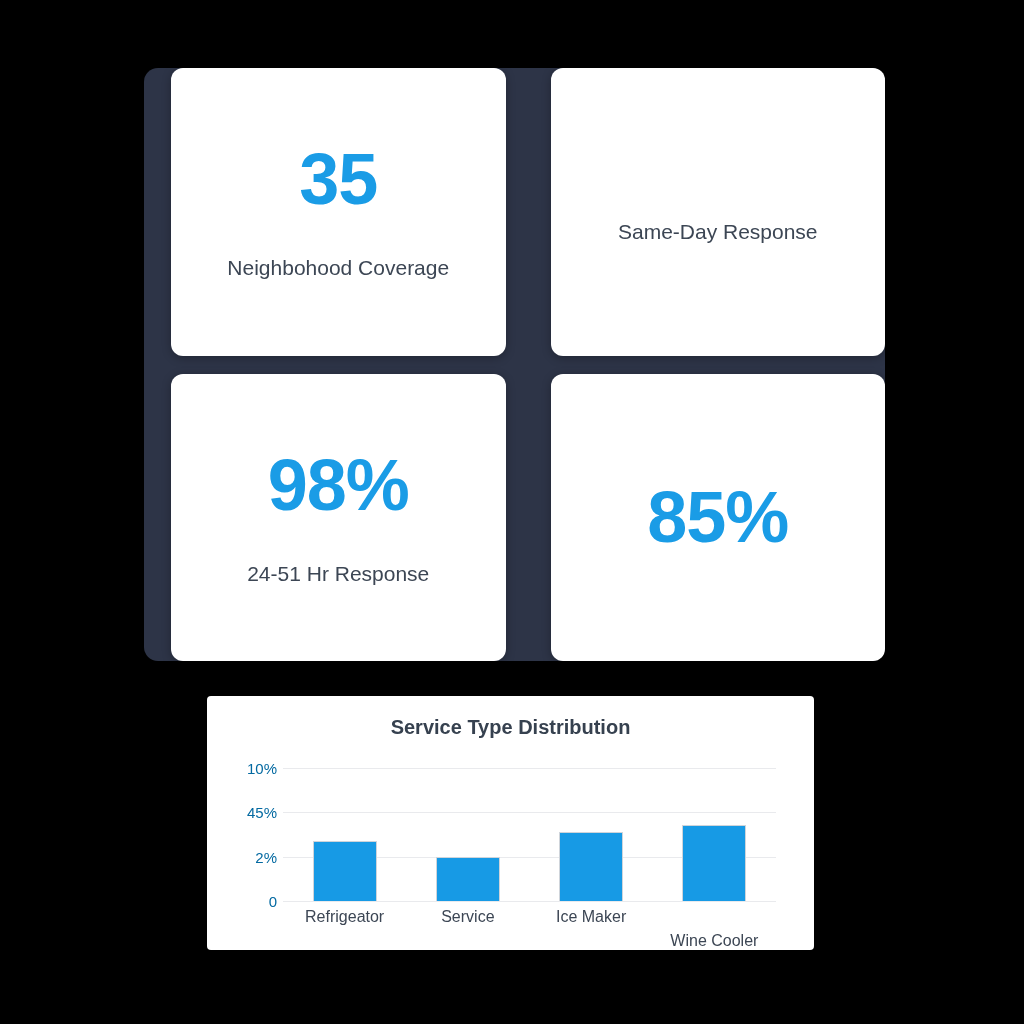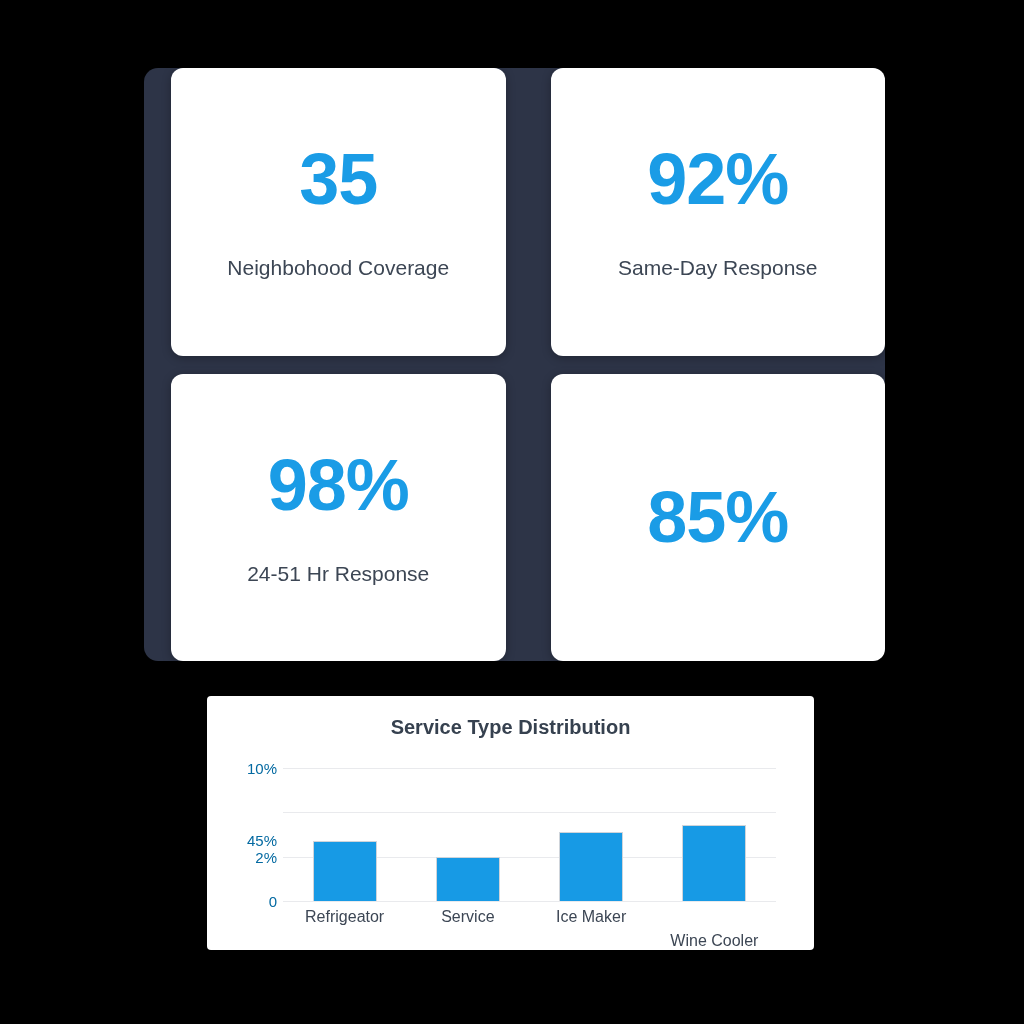--- a/index.html
+++ b/index.html
@@ -174,21 +174,20 @@
 <div id="root">
 
   <div class="kpi-grid">
 
     <div class="kpi-card">
       <div class="kpi-value">35</div>
       <div class="kpi-label">Neighbohood Coverage</div>
     </div>
 
     <div class="kpi-card">
-      <div class="kpi-value">92%</div>
       <div class="kpi-label">Same-Day Response</div>
     </div>
 
     <div class="kpi-card">
       <div class="kpi-value">98%</div>
       <div class="kpi-label">24-51 Hr Response</div>
     </div>
 
     <div class="kpi-card">
       <div class="kpi-value">85%</div>
@@ -203,21 +202,21 @@
     <div class="plot">
       <div class="gridlines" id="gridlines">
           <i style="top: 72px;"></i>
           <i style="top: 116.289px;"></i>
           <i style="top: 160.711px;"></i>
           <i style="top: 205px;"></i>
         </div>
       <div class="axis-baseline"></div>
       <div class="ylabels" id="ylabels">
           <span style="top: 72px;">10%</span>
-          <span style="top: 116.289px; margin-top: 28px;">45%</span>
+          <span style="top: 116.289px;">45%</span>
           <span style="top: 160.711px;">2%</span>
           <span style="top: 205px;">0</span>
         </div>
       <div class="bars" id="bars">
           <div class="bar" style="left: 29.625px; height: 59.85px; background: rgb(23, 154, 229);"></div>
           <div class="bar" style="left: 152.875px; height: 43.89px; background: rgb(23, 154, 229);"></div>
           <div class="bar" style="left: 276.125px; height: 69.16px; background: rgb(23, 154, 229);"></div>
           <div class="bar" style="left: 399.375px; height: 75.81px; background: rgb(23, 154, 229);"></div>
         </div>
       <div class="xlabels" id="xlabels">

